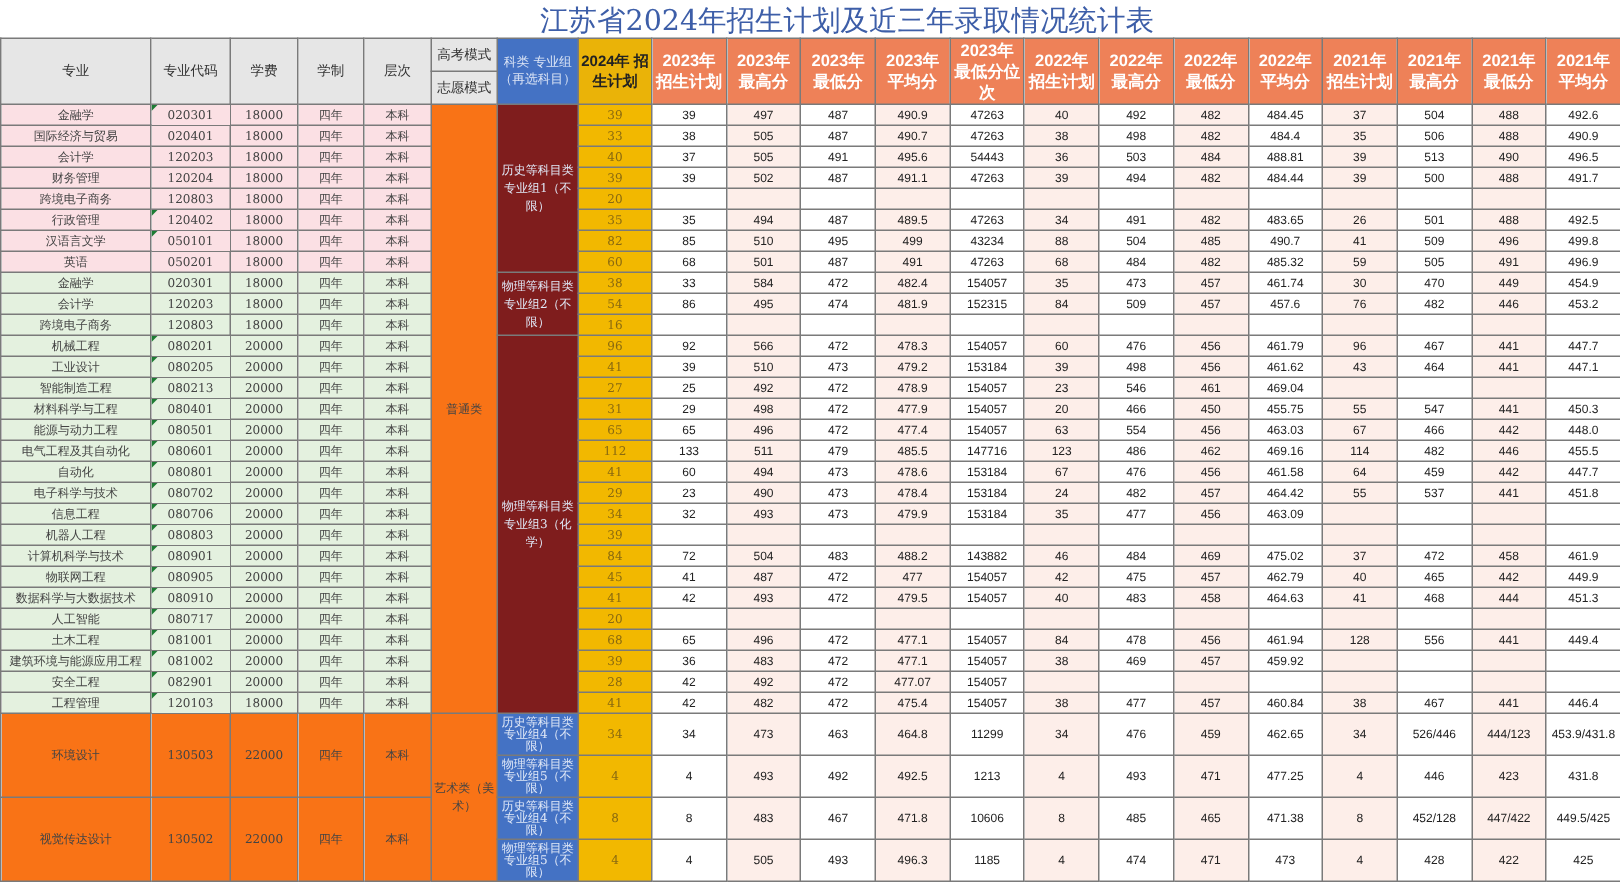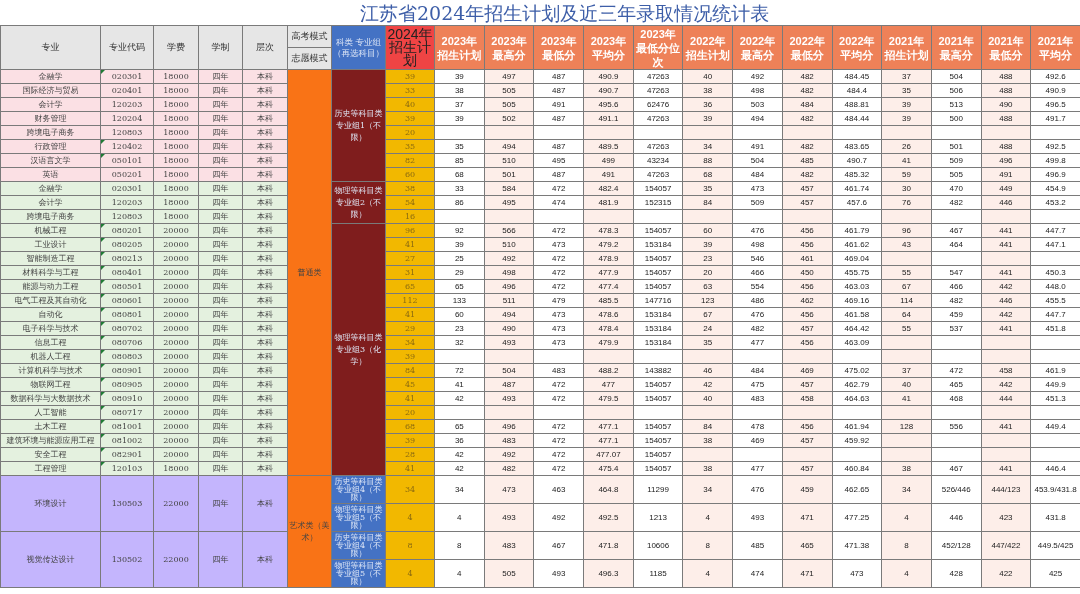--- a/index.html
+++ b/index.html
@@ -3,26 +3,26 @@
 <meta charset="utf-8">
 <style>
   html,body{margin:0;padding:0;}
   body{width:1080px;height:594px;background:#fff;overflow:hidden;position:relative;font-family:"DejaVu Serif","Liberation Serif",serif;}
   .title{position:absolute;left:0;top:0;width:1080px;height:20px;text-align:center;}
   .title span{position:absolute;left:360px;top:1px;font-size:19px;color:#3d5ea8;font-family:"DejaVu Serif",serif;letter-spacing:0px;white-space:nowrap;}
   table.sheet{position:absolute;left:0;top:25px;border-collapse:collapse;table-layout:fixed;width:1080px;}
   table.sheet td{border:1px solid #7a7a7a;padding:0;text-align:center;vertical-align:middle;overflow:hidden;white-space:nowrap;}
   .hdr-gray{background:#e6e6e6;color:#333;font-size:9px;font-family:"DejaVu Serif",serif;}
   .hdr-blue{background:#4472c4;color:#dbe4f5;font-size:8.5px;line-height:11px;white-space:normal !important;}
-  .hdr-gold{background:#ef4444;color:#222;font-size:14px;font-weight:normal;font-family:"Liberation Sans",sans-serif;line-height:13px;white-space:normal !important;}
+  .hdr-gold{background:#eab308;color:#222;font-size:10px;font-weight:bold;font-family:"Liberation Sans",sans-serif;line-height:13px;white-space:normal !important;}
   .hdr-orange{background:#ee8158;color:#fff;font-size:11px;font-weight:bold;font-family:"Liberation Sans",sans-serif;line-height:14px;white-space:normal !important;}
   tr.r td{height:13px;font-size:8px;}
   .pink{background:#fbe0e4;color:#444;}
   .green{background:#e4f1df;color:#444;}
-  .peach{background:#c4b5fd;color:#444;}
+  .peach{background:#f97316;color:#444;}
   .mode{background:#f97316;color:#444;font-size:8.5px;line-height:12px;white-space:normal !important;}
   .grp{background:#7f1d1d;color:#e0e8f7;font-size:8px;line-height:12px;white-space:normal !important;}
   .grp-s{background:#4472c4;color:#e0e8f7;font-size:6px;line-height:8px;white-space:normal !important;}
   .plan{background:#f2b800;color:#8a6a10;font-size:8px;}
   .num{font-family:"Liberation Sans",sans-serif;font-size:10px;color:#222;background:#fff;}
   .num.alt{background:#fdeee9;}
   .major{font-size:8.5px;}
   .code{font-size:8.5px;}
   .flag{position:relative;}
   .flag:before{content:"";position:absolute;left:0;top:0;border-top:4px solid #1e7b34;border-right:4px solid transparent;}
@@ -135,21 +135,21 @@
         <td class="pink major">会计学</td>
         <td class="pink code">120203</td>
         <td class="pink code">18000</td>
         <td class="pink code">四年</td>
         <td class="pink code">本科</td>
         <td class="plan">40</td>
         <td class="num">37</td>
         <td class="num alt">505</td>
         <td class="num">491</td>
         <td class="num alt">495.6</td>
-        <td class="num">62476</td>
+        <td class="num">54443</td>
         <td class="num alt">36</td>
         <td class="num">503</td>
         <td class="num alt">484</td>
         <td class="num">488.81</td>
         <td class="num alt">39</td>
         <td class="num">513</td>
         <td class="num alt">490</td>
         <td class="num">496.5</td>
       </tr>
       <tr class="r">

